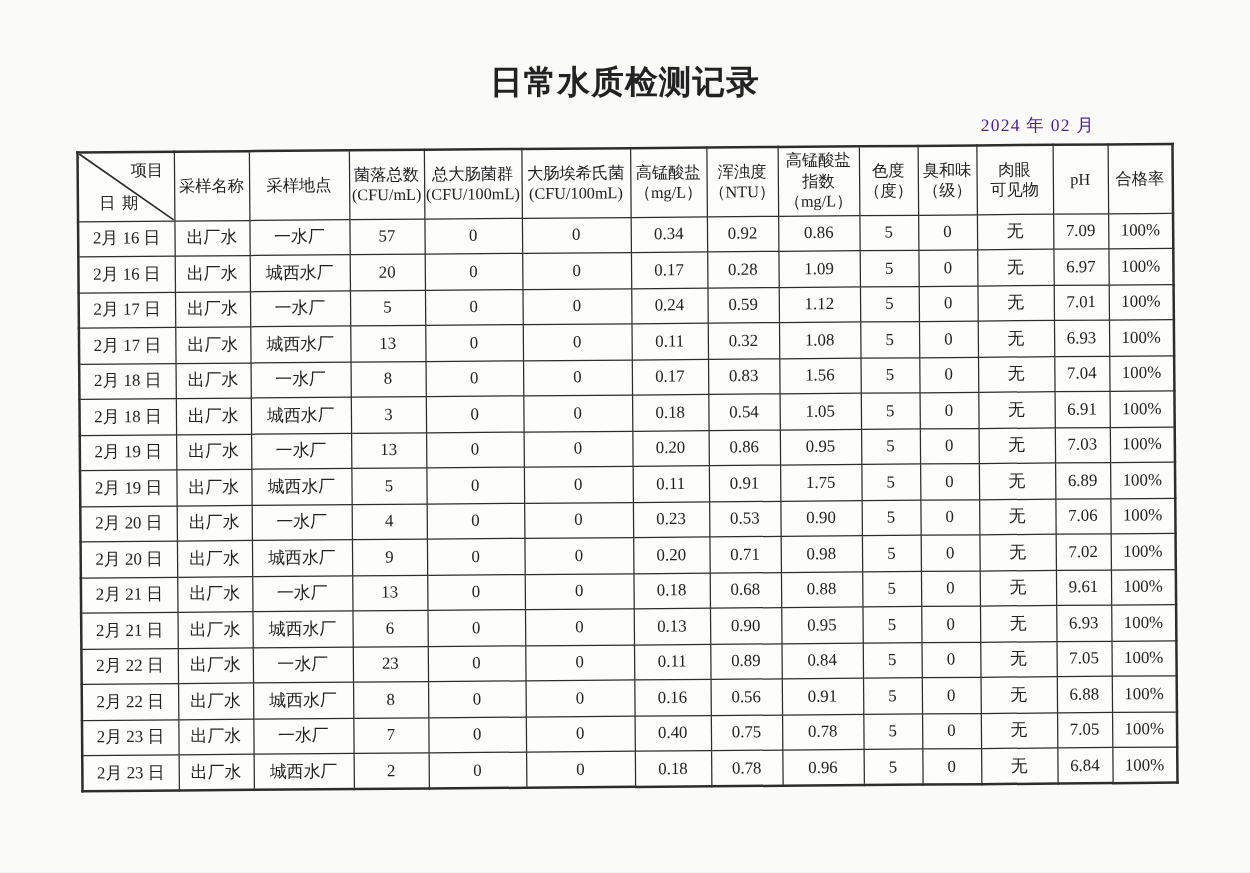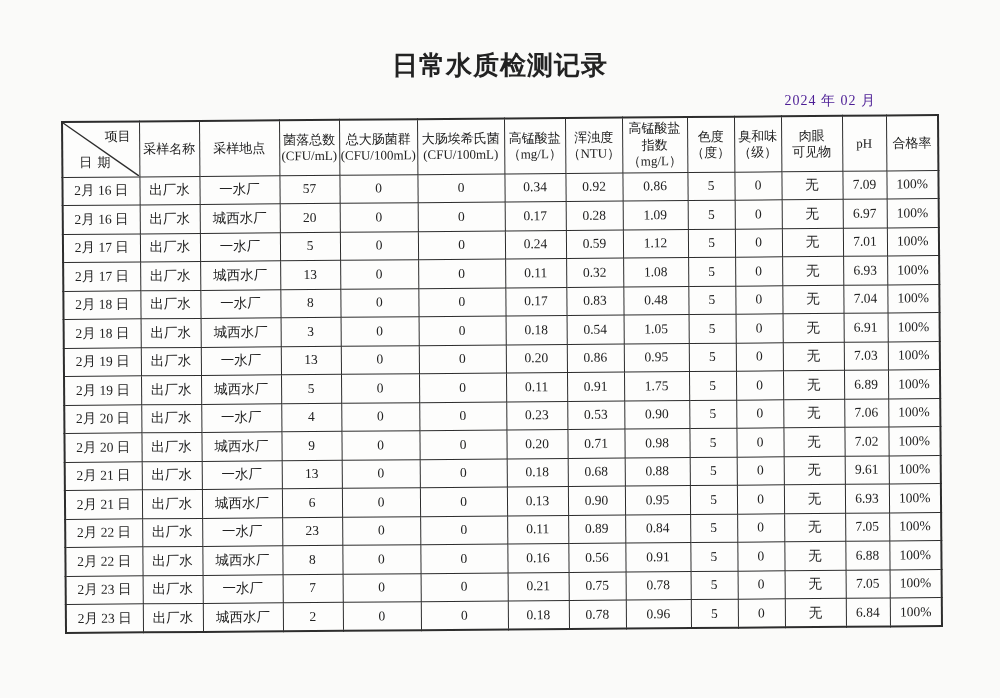--- a/index.html
+++ b/index.html
@@ -235,21 +235,21 @@
         </tr>
         <tr>
           <td>2月 18 日</td>
           <td>出厂水</td>
           <td>一水厂</td>
           <td>8</td>
           <td>0</td>
           <td>0</td>
           <td>0.17</td>
           <td>0.83</td>
-          <td>0.48</td>
+          <td>1.56</td>
           <td>5</td>
           <td>0</td>
           <td>无</td>
           <td>7.04</td>
           <td>100%</td>
         </tr>
         <tr>
           <td>2月 18 日</td>
           <td>出厂水</td>
           <td>城西水厂</td>
@@ -393,21 +393,21 @@
           <td>6.88</td>
           <td>100%</td>
         </tr>
         <tr>
           <td>2月 23 日</td>
           <td>出厂水</td>
           <td>一水厂</td>
           <td>7</td>
           <td>0</td>
           <td>0</td>
-          <td>0.21</td>
+          <td>0.40</td>
           <td>0.75</td>
           <td>0.78</td>
           <td>5</td>
           <td>0</td>
           <td>无</td>
           <td>7.05</td>
           <td>100%</td>
         </tr>
         <tr>
           <td>2月 23 日</td>

